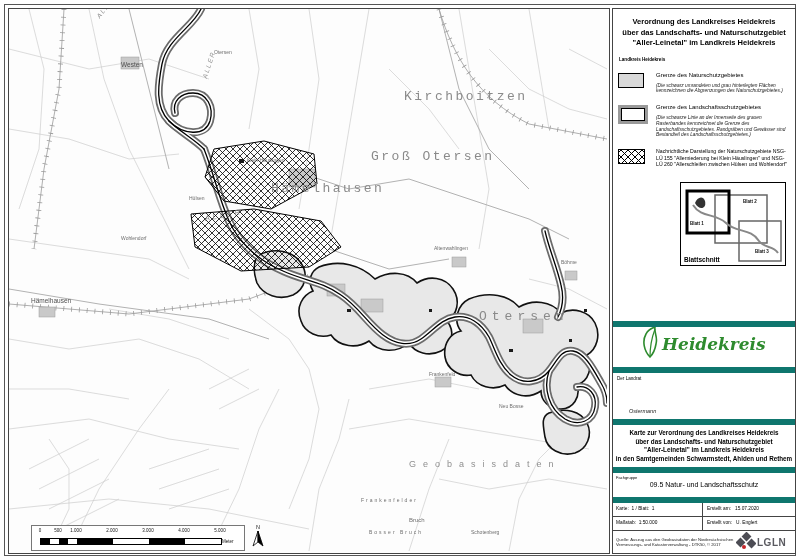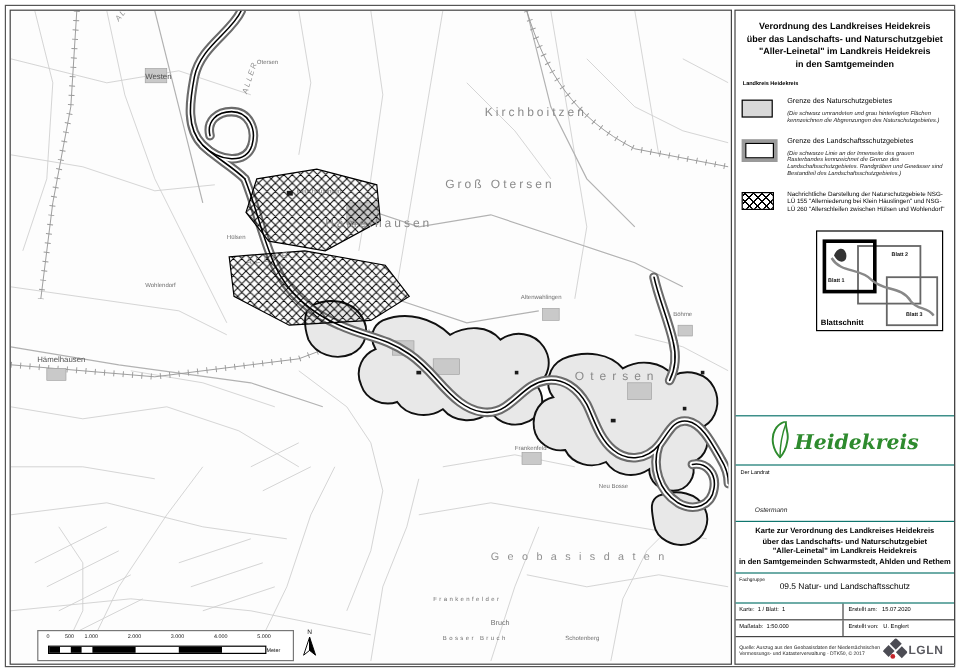--- a/index.html
+++ b/index.html
@@ -5,56 +5,56 @@
   html,body{margin:0;padding:0;background:#888;}
   .page{position:relative;width:800px;height:560px;background:#fff;overflow:hidden;
         font-family:"Liberation Sans",sans-serif;color:#000;}
   .outer{position:absolute;inset:4px;border:1px solid #555;}
   
   .map-frame{position:absolute;left:8px;top:8px;width:600px;height:544px;
              border:1px solid #444;background:#fdfdfd;overflow:hidden;}
   .map-frame svg.basemap{position:absolute;left:0;top:0;}
   .mlbl{position:absolute;color:#6e6e6e;font-size:6px;white-space:nowrap;z-index:5;}
   .mlbl.town{color:#4f4f4f;font-size:6.5px;}
-  .mlbl.big{font-size:10px;letter-spacing:2.5px;color:#8a8a8a;}
+  .mlbl.big{font-size:13px;letter-spacing:2.5px;color:#8a8a8a;font-family:Liberation Mono, monospace;}
   .mlbl.huge{font-size:9px;letter-spacing:7px;color:#8f8f8f;}
   .mlbl.riv{font-style:italic;color:#909090;letter-spacing:1.5px;font-size:6.5px;transform-origin:left top;}
   .mlbl.tiny{font-size:5px;}
   
   .scalebox{position:absolute;left:22px;top:516px;width:212px;height:24px;background:#fff;
             border:1px solid #777;z-index:6;}
   .stick{position:absolute;top:2px;font-size:4.5px;color:#111;transform:translateX(-50%);}
   .sbar{position:absolute;left:8px;top:12px;width:180px;height:5px;border:0.5px solid #000;background:#fff;}
   .sseg{position:absolute;top:0;height:100%;background:#000;}
   .sunit{position:absolute;left:190px;top:13px;font-size:4.5px;color:#111;}
   .north{position:absolute;left:240px;top:516px;width:18px;height:26px;z-index:6;text-align:center;}
   .north .nlet{font-size:5.5px;color:#222;line-height:5px;}
   
   .panel{position:absolute;left:612px;top:8px;width:182px;height:544px;border:1px solid #444;
          background:#fff;display:flex;flex-direction:column;}
-  .sec{border-bottom:1px solid #0f766e;position:relative;}
+  .sec{border-bottom:6px solid #0f766e;position:relative;}
   .sec:last-child{border-bottom:none;}
   .sec-head{flex:1;padding:8px 5px 0 5px;overflow:hidden;}
   .ttl{ text-align:center;font-weight:bold;font-size:7.5px;line-height:10.5px;}
   .lkh{font-weight:bold;font-size:4.6px;margin:8px 0 0 1px;}
   .lrow{display:flex;margin-top:10px;}
   .lsym{width:38px;flex:none;padding-top:1px;}
   .sym1{width:24px;height:13px;background:#d9d9d9;border:1.5px solid #000;}
   .sym2{width:24px;height:13px;border:3px solid #9a9a9a;}
   .sym2 i{display:block;width:100%;height:100%;border:1px solid #000;box-sizing:border-box;}
   .sym3{width:25px;height:13px;border:1.5px solid #000;
         background-image:repeating-linear-gradient(45deg,#000 0 1px,transparent 1px 5px),
                          repeating-linear-gradient(-45deg,#000 0 1px,transparent 1px 5px);}
   .ltit{font-size:6px;line-height:7px;}
   .lnote{font-size:4.8px;line-height:5.8px;font-style:italic;color:#222;margin-top:4px;}
   .ltxt3{font-size:5.2px;line-height:6.4px;}
   .blattbox{position:relative;margin:14px 4px 0 auto;width:104px;height:82px;border:1px solid #000;}
   .blattlbl{position:absolute;left:3px;bottom:2px;font-weight:bold;font-size:6.5px;}
   .blatt-name{position:absolute;font-size:4.5px;font-weight:bold;color:#111;}
-  .sec-logo{height:40px;flex:none;display:flex;align-items:center;justify-content:center;}
+  .sec-logo{height:40px;flex:none;display:flex;align-items:flex-start;justify-content:center;}
   .sec-sign{height:46px;flex:none;}
   .landrat{position:absolute;left:4px;top:3px;font-size:4.6px;}
   .signame{position:absolute;left:16px;bottom:5px;font-size:5.5px;color:#222;font-style:italic;}
   .sec-mtitle{flex:none;padding:4px 2px;text-align:center;font-weight:bold;font-size:6.3px;line-height:8.5px;}
   .sec-fach{height:24px;flex:none;}
   .fachlbl{position:absolute;left:3px;top:2px;font-size:4px;}
   .fachval{position:absolute;left:0;right:0;top:8px;text-align:center;font-size:7px;}
   .trow{height:13px;flex:none;display:flex;border-bottom:1px solid #444;}
   .tcell-l{flex:1;border-right:1px solid #444;font-size:4.8px;line-height:12px;padding-left:3px;white-space:pre;}
   .tcell-r{width:88px;flex:none;font-size:4.8px;line-height:12px;padding-left:4px;white-space:pre;}
@@ -235,21 +235,20 @@
     </div>
   </div>
 
   <div class="panel">
 
     <div class="sec sec-head">
       <div class="ttl">
         <div>Verordnung des Landkreises Heidekreis</div>
         <div>über das Landschafts- und Naturschutzgebiet</div>
         <div>"Aller-Leinetal" im Landkreis Heidekreis</div>
-        <div>in den Samtgemeinden</div>
       </div>
       <div class="lkh">Landkreis Heidekreis</div>
 
       <div class="lrow">
         <div class="lsym">
             <div class="sym1"></div>
           </div>
         <div>
           <div class="ltit">Grenze des Naturschutzgebietes</div>
           <div class="lnote">(Die schwarz umrandeten und grau hinterlegten Flächen kennzeichnen die Abgrenzungen des Naturschutzgebietes.)</div>

